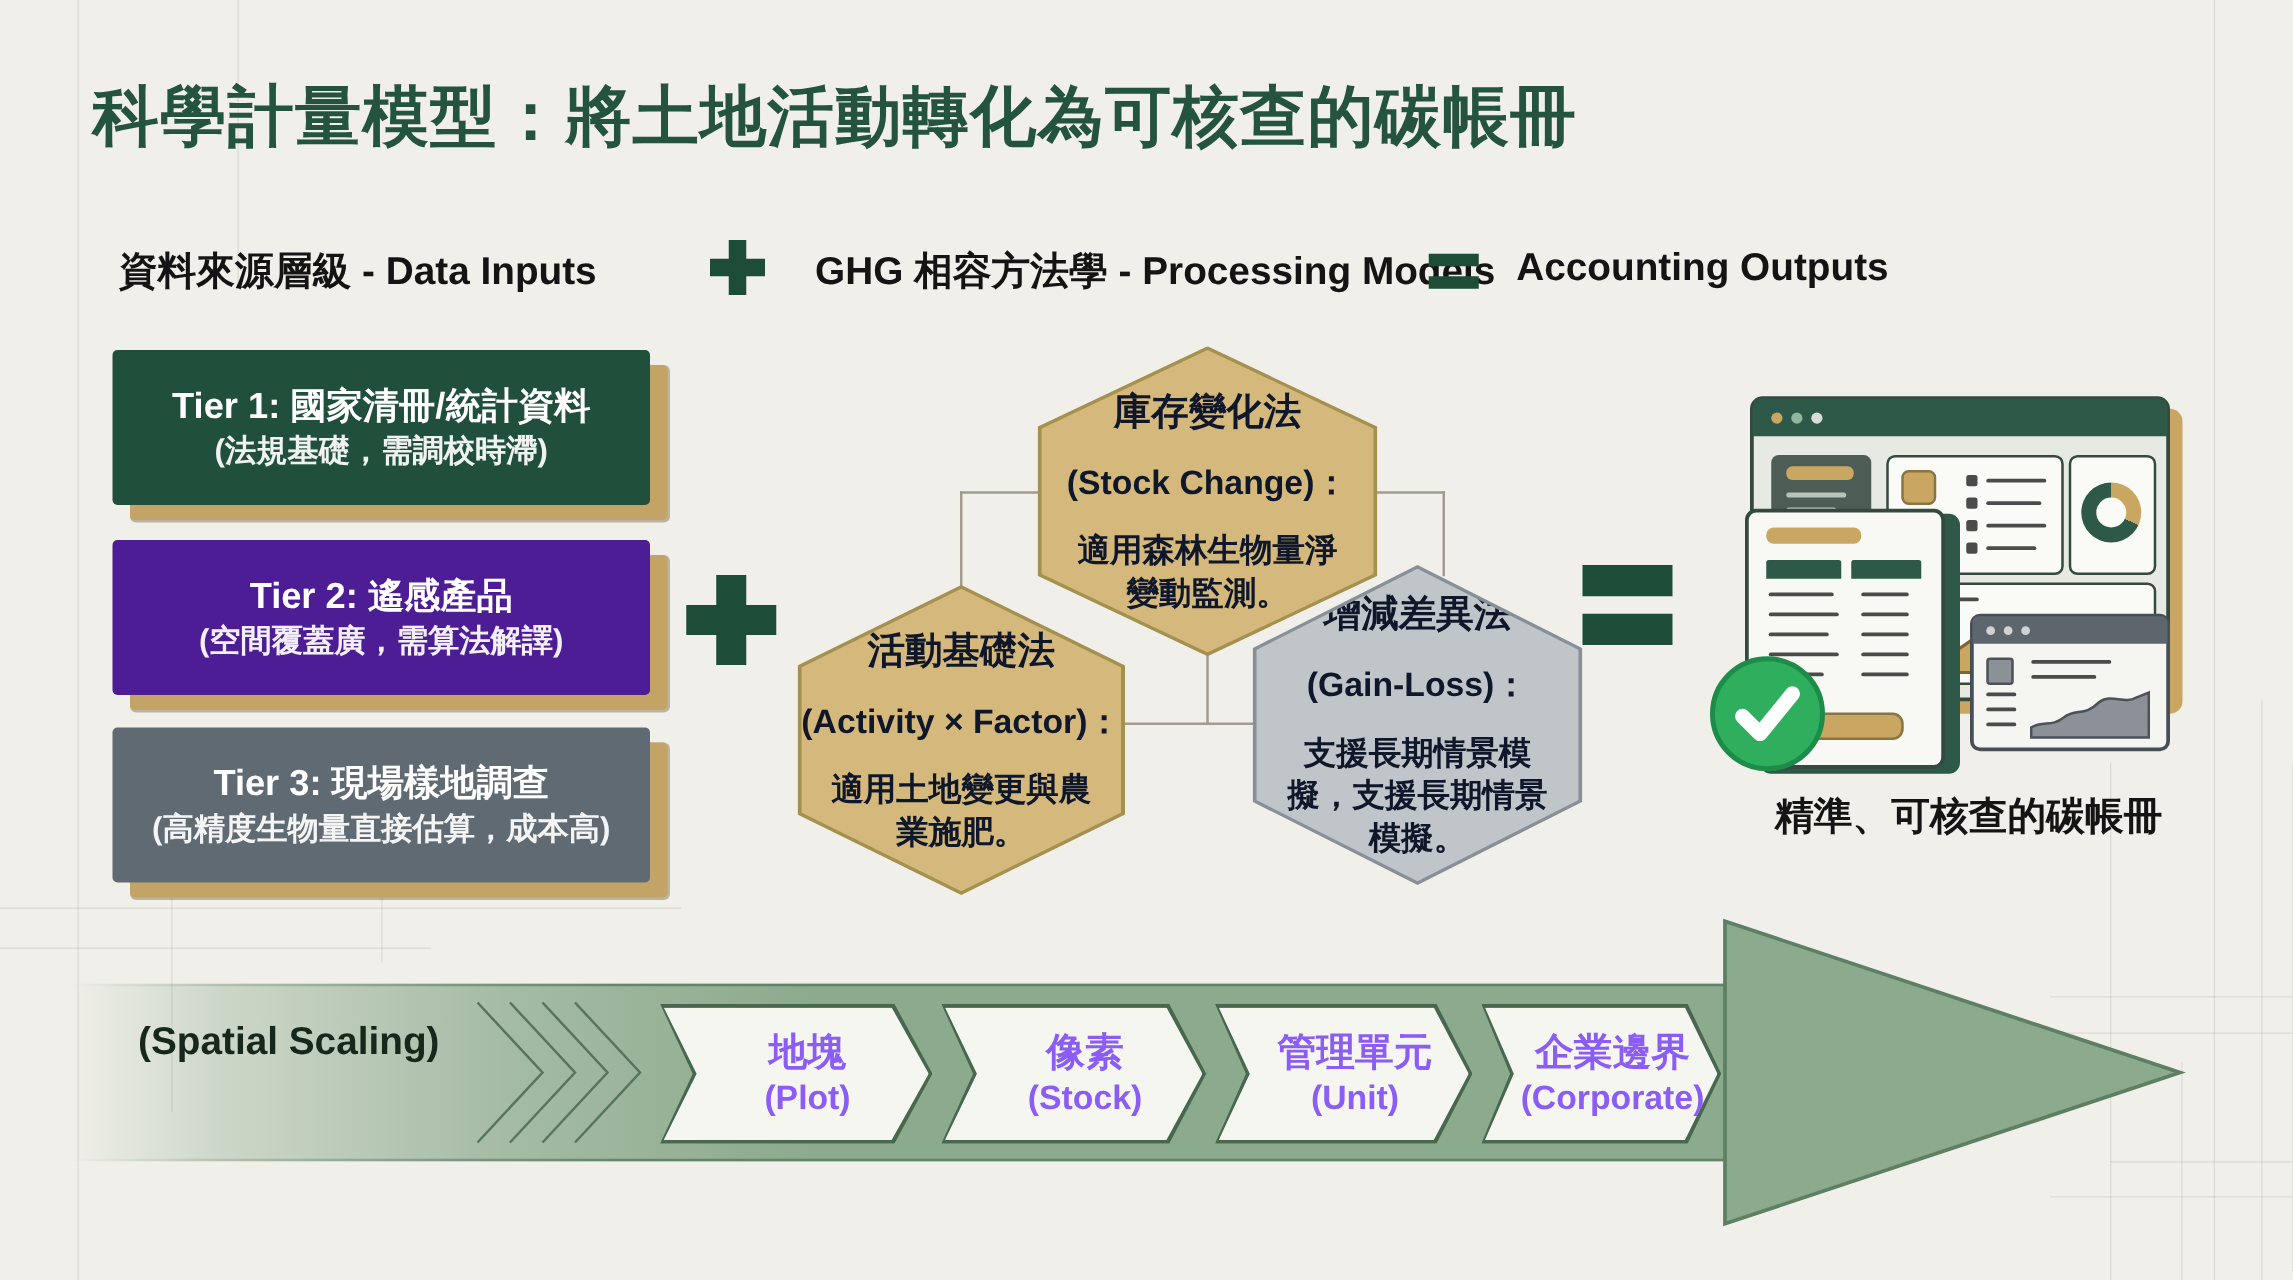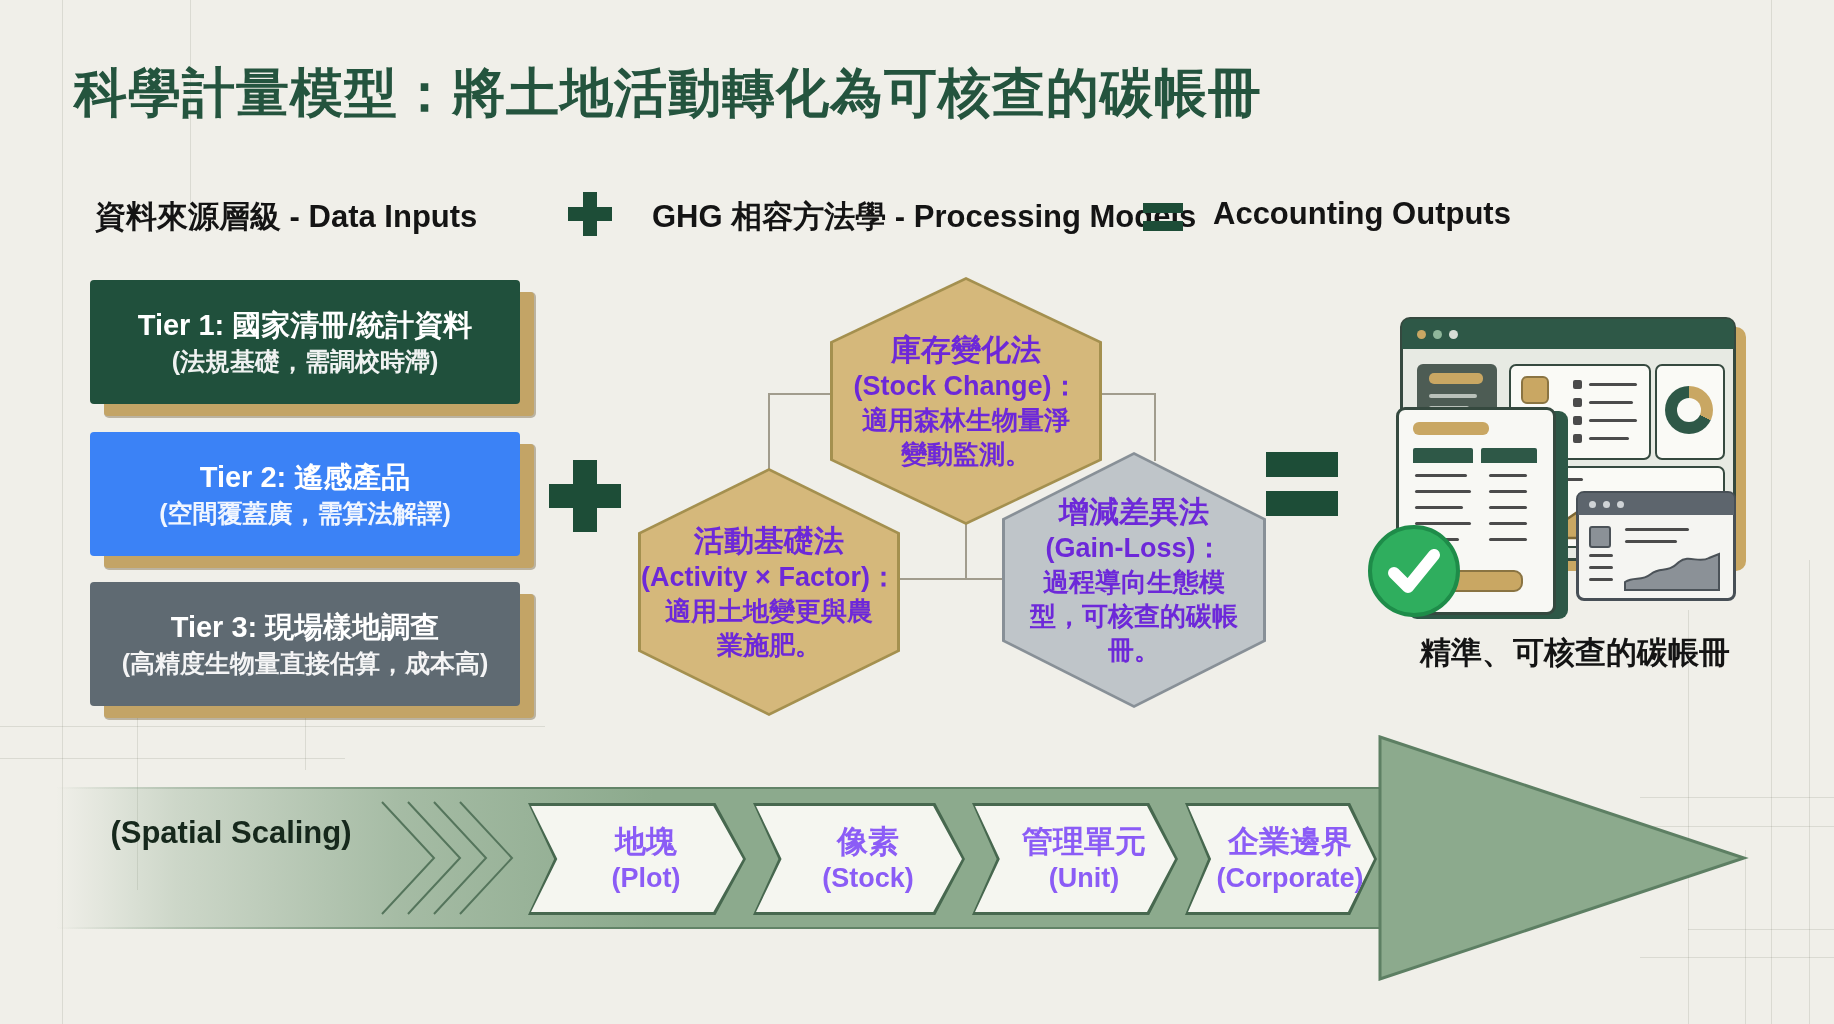--- a/index.html
+++ b/index.html
@@ -27,21 +27,21 @@
     display:flex;flex-direction:column;justify-content:center;align-items:center;
     text-align:center;line-height:1.35;
   }
   .tier .t1{font-size:29px;font-weight:800;color:#ffffff;}
   .tier .t2{font-size:25px;font-weight:600;color:rgba(255,255,255,.93);}
   
   .hex{position:absolute;clip-path:polygon(50% 0,100% 26%,100% 74%,50% 100%,0 74%,0 26%);}
   .hex-in{
     position:absolute;inset:3px;clip-path:polygon(50% 0,100% 26%,100% 74%,50% 100%,0 74%,0 26%);
     display:flex;flex-direction:column;justify-content:center;align-items:center;
-    text-align:center;padding:0 24px;box-sizing:border-box;line-height:1.3;color:#6d28d9;
+    text-align:center;padding:0 24px;box-sizing:border-box;line-height:1.3;color:#0f172a;gap:20px;
   }
   .hex-in .hn{font-size:30px;font-weight:800;}
   .hex-in .he{font-size:27px;font-weight:800;white-space:nowrap;}
   .hex-in .hd{font-size:26px;font-weight:600;}
   .conn{position:absolute;background:#a19c8d;}
   
   .illu{position:absolute;left:1388px;top:295px;width:390px;height:335px;}
   .win{
     position:absolute;left:12px;top:22px;width:330px;height:238px;background:#e7eae3;
     border:3px solid #35493f;border-radius:10px;box-shadow:10px 10px 0 #c9a763;
@@ -126,21 +126,21 @@
   <div class="eq" style="left:1143px;top:203px;width:40px;height:28px;">
     <div class="bar" style="top:0;height:10px;"></div>
     <div class="bar" style="bottom:0;height:10px;"></div>
   </div>
   <div class="abs colhead" style="left:1213px;top:196px;">Accounting Outputs</div>
 
   <div class="tier" style="top: 280px; background: rgb(32, 80, 60);">
     <div class="t1">Tier 1: 國家清冊/統計資料</div>
     <div class="t2">(法規基礎，需調校時滯)</div>
   </div>
-  <div class="tier" style="top: 432px; background: #3b82f6;">
+  <div class="tier" style="top: 432px; background: #4c1d95;">
     <div class="t1">Tier 2: 遙感產品</div>
     <div class="t2">(空間覆蓋廣，需算法解譯)</div>
   </div>
   <div class="tier" style="top: 582px; background: rgb(95, 106, 114);">
     <div class="t1">Tier 3: 現場樣地調查</div>
     <div class="t2">(高精度生物量直接估算，成本高)</div>
   </div>
 
   <div class="plus" style="left:549px;top:460px;width:72px;height:72px;">
     <div class="pv" style="left:24px;top:0;width:24px;height:72px;"></div>
@@ -164,21 +164,21 @@
     <div class="hex-in" style="background: rgb(213, 184, 123);">
       <div class="hn">活動基礎法</div>
       <div class="he">(Activity × Factor)：</div>
       <div class="hd">適用土地變更與農業施肥。</div>
     </div>
   </div>
   <div class="hex" style="left: 1002px; top: 452px; width: 264px; height: 256px; background: rgb(136, 144, 151);">
     <div class="hex-in" style="background: rgb(191, 197, 201);">
       <div class="hn">增減差異法</div>
       <div class="he">(Gain-Loss)：</div>
-      <div class="hd">過程導向生態模型，可核查的碳帳冊。</div>
+      <div class="hd">支援長期情景模擬，支援長期情景模擬。</div>
     </div>
   </div>
 
   <div class="eq" style="left:1266px;top:452px;width:72px;height:64px;">
     <div class="bar" style="top:0;height:25px;"></div>
     <div class="bar" style="bottom:0;height:25px;"></div>
   </div>
 
   <div class="illu">
     <div class="win">

